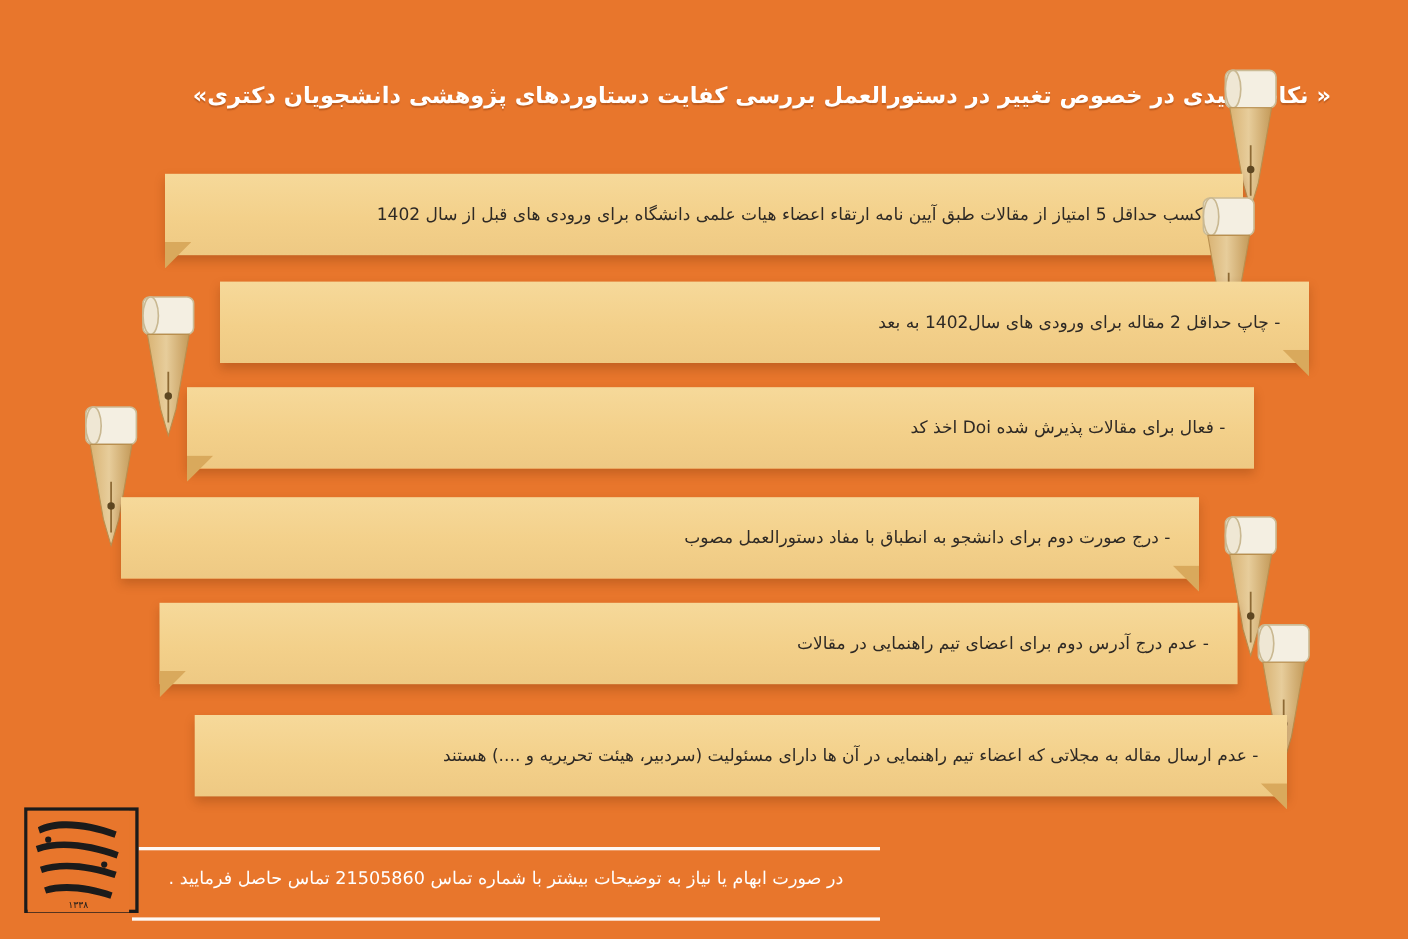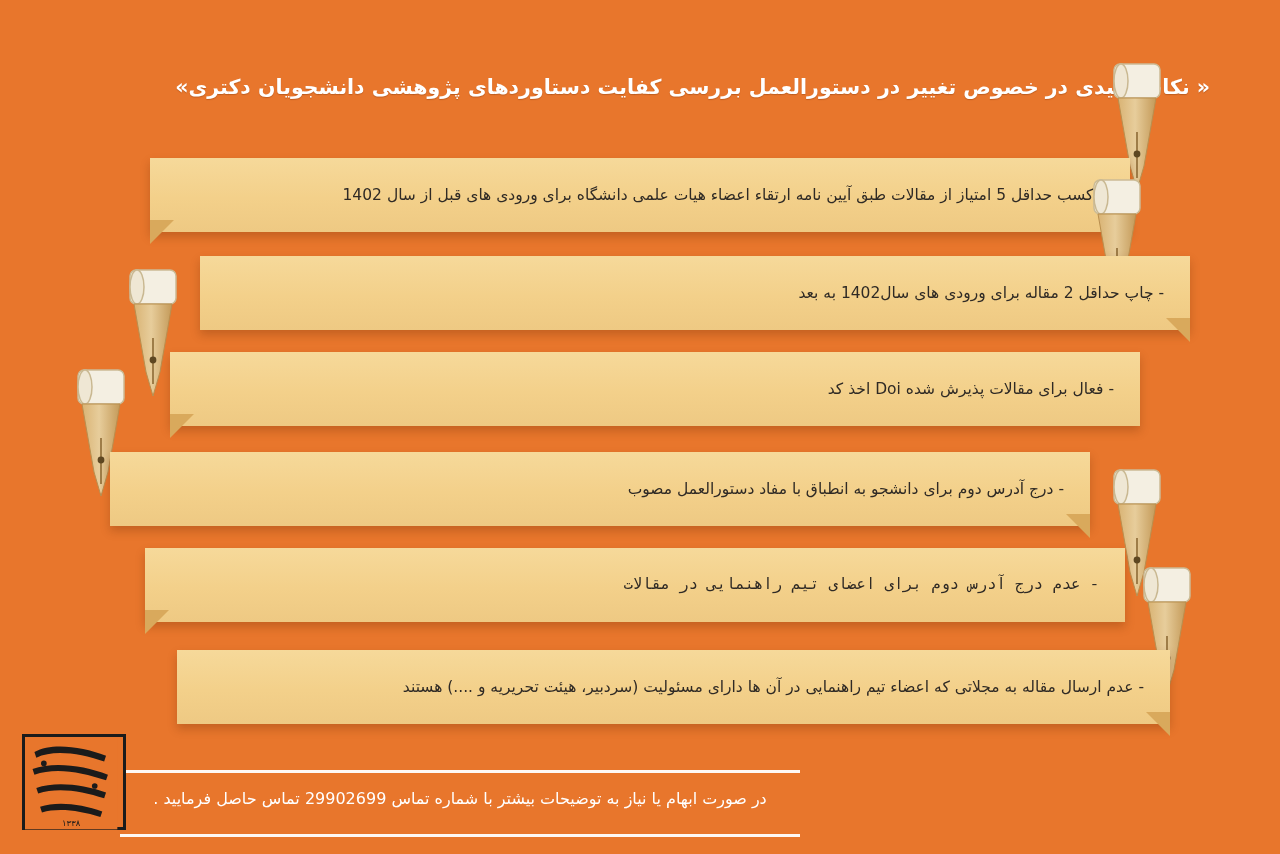--- a/index.html
+++ b/index.html
@@ -180,34 +180,34 @@
   <svg class="pen" style="left:68px; top:368px;" viewBox="0 0 66 150">
     <rect x="10" y="2" width="46" height="34" rx="6" fill="#f4efe2" stroke="#cbbb95" stroke-width="1.5"></rect>
     <ellipse cx="17" cy="19" rx="7" ry="17" fill="#efe7d4" stroke="#c9b891" stroke-width="1.5"></ellipse>
     <path d="M14 36 L52 36 L40 104 L33 128 L26 104 Z" fill="url(#pg1)" stroke="#b98f4f" stroke-width="1"></path>
     <path d="M33 70 L33 116" stroke="#8d6a35" stroke-width="1.6"></path>
     <circle cx="33" cy="92" r="3.4" fill="#5e4722"></circle>
   </svg>
 
   <div class="row" style="right:190px; left:110px; top:452px;">
     <div class="banner">
-      <span class="banner-text">- درج آدرس دوم برای دانشجو به انطباق با مفاد دستورالعمل مصوب</span>
+      <span class="banner-text">- درج صورت دوم برای دانشجو به انطباق با مفاد دستورالعمل مصوب</span>
     </div>
     <div class="fold right"></div>
   </div>
 
   <svg class="pen" style="right:110px; top:468px;" viewBox="0 0 66 150">
     <rect x="10" y="2" width="46" height="34" rx="6" fill="#f4efe2" stroke="#cbbb95" stroke-width="1.5"></rect>
     <ellipse cx="17" cy="19" rx="7" ry="17" fill="#efe7d4" stroke="#c9b891" stroke-width="1.5"></ellipse>
     <path d="M14 36 L52 36 L40 104 L33 128 L26 104 Z" fill="url(#pg1)" stroke="#b98f4f" stroke-width="1"></path>
     <path d="M33 70 L33 116" stroke="#8d6a35" stroke-width="1.6"></path>
     <circle cx="33" cy="92" r="3.4" fill="#5e4722"></circle>
   </svg>
 
-  <div class="row" style="right:155px; left:145px; top:548px;font-family:Liberation Mono, monospace;">
+  <div class="row" style="right:155px; left:145px; top:548px;">
     <div class="banner">
       <span class="banner-text">- عدم درج آدرس دوم برای اعضای تیم راهنمایی در مقالات</span>
     </div>
     <div class="fold left"></div>
   </div>
 
   <svg class="pen" style="right:80px; top:566px;" viewBox="0 0 66 150">
     <rect x="10" y="2" width="46" height="34" rx="6" fill="#f4efe2" stroke="#cbbb95" stroke-width="1.5"></rect>
     <ellipse cx="17" cy="19" rx="7" ry="17" fill="#efe7d4" stroke="#c9b891" stroke-width="1.5"></ellipse>
     <path d="M14 36 L52 36 L40 104 L33 128 L26 104 Z" fill="url(#pg1)" stroke="#b98f4f" stroke-width="1"></path>
@@ -216,21 +216,21 @@
   </svg>
 
   <div class="row" style="right:110px; left:177px; top:650px;padding-left:17px;">
     <div class="banner">
       <span class="banner-text">- عدم ارسال مقاله به مجلاتی که اعضاء تیم راهنمایی در آن ها دارای مسئولیت (سردبیر، هیئت تحریریه و ....) هستند</span>
     </div>
     <div class="fold right"></div>
   </div>
 
   <div class="footer-rules"></div>
-  <div class="footer-text">در صورت ابهام یا نیاز به توضیحات بیشتر با شماره تماس 29902699 تماس حاصل فرمایید .</div>
+  <div class="footer-text">در صورت ابهام یا نیاز به توضیحات بیشتر با شماره تماس 21505860 تماس حاصل فرمایید .</div>
   <div class="footer-rules second"></div>
 
   <div class="logo">
     <svg viewBox="0 0 104 104" width="98" height="98">
       <rect x="0" y="0" width="98" height="98" fill="#e8762c"></rect>
       <g fill="#1b1b1b">
         <path d="M10 16 C28 6, 60 10, 86 20 L84 26 C58 17, 30 13, 12 22 Z"></path>
         <path d="M8 34 C30 26, 62 30, 88 40 L86 46 C60 37, 32 32, 10 40 Z"></path>
         <path d="M12 54 C32 47, 62 50, 86 59 L84 65 C60 57, 34 53, 14 60 Z"></path>
         <path d="M16 74 C34 68, 60 71, 82 79 L80 85 C58 78, 36 75, 18 80 Z"></path>

